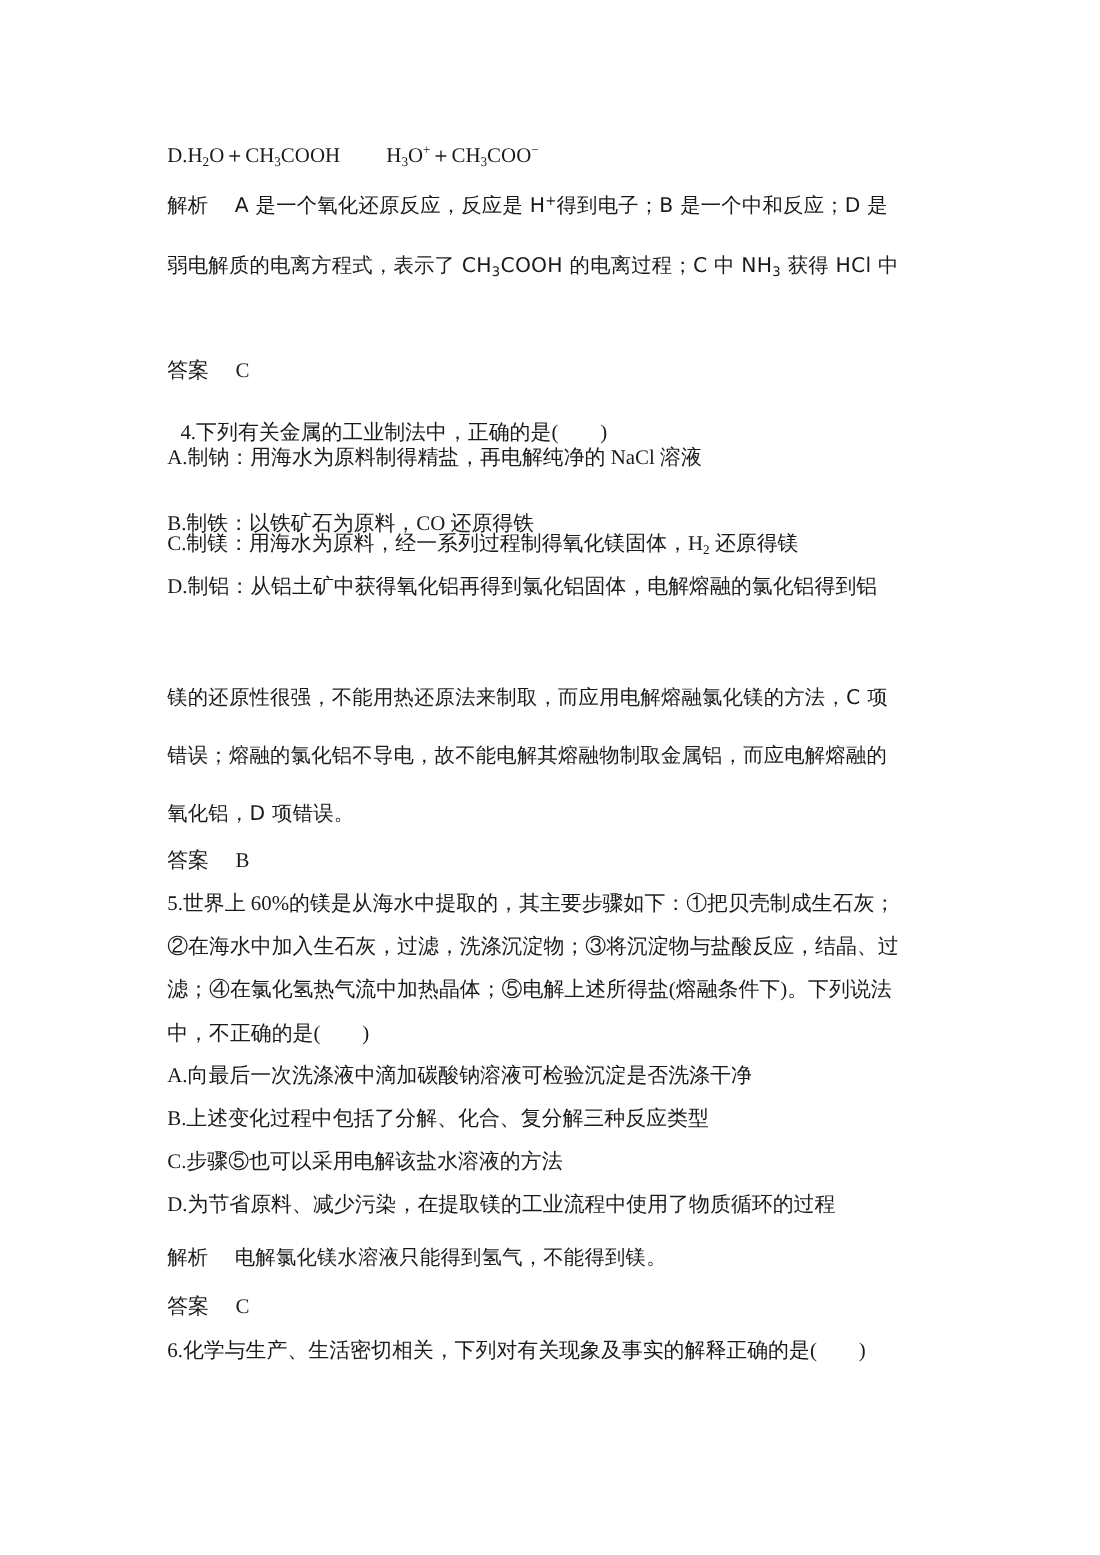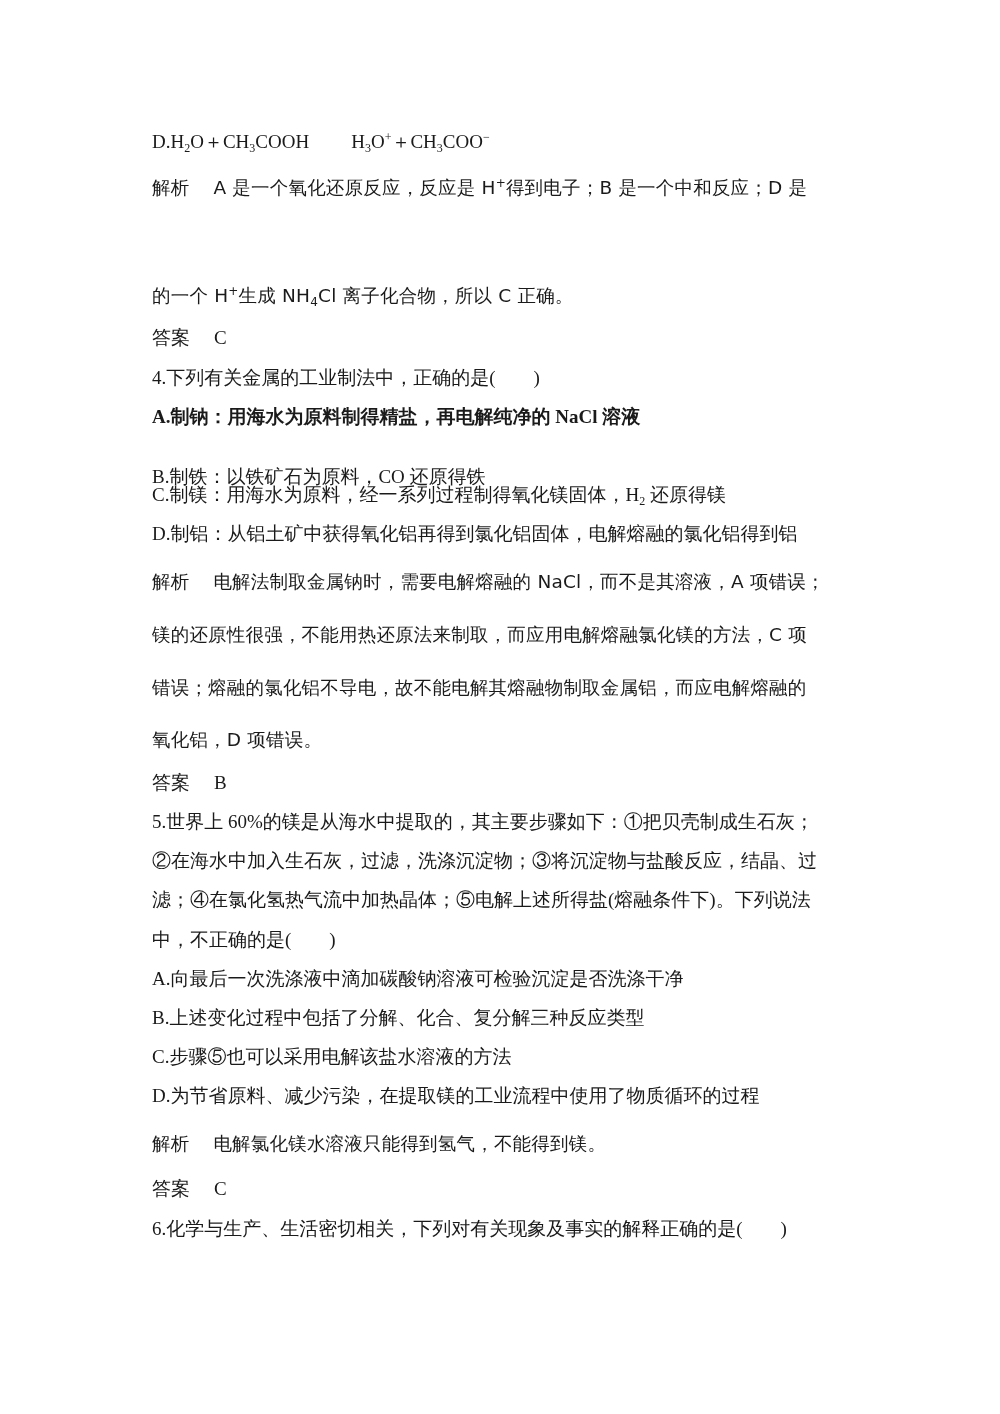--- a/index.html
+++ b/index.html
@@ -15,28 +15,27 @@
   .line .sup { font-size: 12px; vertical-align: 7px; line-height: 0; }
   .gap { display: inline-block; width: 24px; }
   .gap-wide { display: inline-block; width: 42px; }
 </style>
 </head>
 <body>
 
 <div class="page" id="page">
     <div class="line" style="top: 130px;"><span>D.H</span><span class="sub">2</span><span>O＋CH</span><span class="sub">3</span><span>COOH</span><span class="gap-wide"></span><span>H</span><span class="sub">3</span><span>O</span><span class="sup">+</span><span>＋CH</span><span class="sub">3</span><span>COO</span><span class="sup">−</span></div>
     <div class="line sans" style="top: 176px;"><span>解析</span><span class="gap"></span><span>A 是一个氧化还原反应，反应是 H</span><span class="sup">+</span><span>得到电子；B 是一个中和反应；D 是</span></div>
-    <div class="line sans" style="top: 284px;"><span>的一个 H</span><span class="sup">+</span><span>生成 NH</span><span class="sub">4</span><span>Cl 离子化合物，所以 C 正确。</span></div>
+    <div class="line sans" style="top: 230px;"><span>弱电解质的电离方程式，表示了 CH</span><span class="sub">3</span><span>COOH 的电离过程；C 中 NH</span><span class="sub">3</span><span> 获得 HCl 中</span></div>
     <div class="line" style="top: 326px;"><span>答案</span><span class="gap"></span><span>C</span></div>
-    <div class="line" style="top: 366px;"><span>4.下列有关金属的工业制法中，正确的是(　　)</span></div>
-    <div class="line" style="top: 405px; font-weight: bold;"><span>A.制钠：用海水为原料制得精盐，再电解纯净的 NaCl 溶液</span></div>
+    <div class="line" style="top: 382px; margin-left: 12px;"><span>4.下列有关金属的工业制法中，正确的是(　　)</span></div>
+    <div class="line" style="top: 405px;"><span>A.制钠：用海水为原料制得精盐，再电解纯净的 NaCl 溶液</span></div>
     <div class="line" style="top: 444px; margin-top: 21px;"><span>B.制铁：以铁矿石为原料，CO 还原得铁</span></div>
     <div class="line" style="top: 483px;"><span>C.制镁：用海水为原料，经一系列过程制得氧化镁固体，H</span><span class="sub">2</span><span> 还原得镁</span></div>
     <div class="line" style="top: 522px;"><span>D.制铝：从铝土矿中获得氧化铝再得到氯化铝固体，电解熔融的氯化铝得到铝</span></div>
-    <div class="line sans" style="top: 570px;"><span>解析</span><span class="gap"></span><span>电解法制取金属钠时，需要电解熔融的 NaCl，而不是其溶液，A 项错误；</span></div>
     <div class="line sans" style="top: 676px;"><span>错误；熔融的氯化铝不导电，故不能电解其熔融物制取金属铝，而应电解熔融的</span></div>
     <div class="line sans" style="top: 623px;"><span>镁的还原性很强，不能用热还原法来制取，而应用电解熔融氯化镁的方法，C 项</span></div>
     <div class="line sans" style="top: 728px;"><span>氧化铝，D 项错误。</span></div>
     <div class="line" style="top: 771px;"><span>答案</span><span class="gap"></span><span>B</span></div>
     <div class="line" style="top: 810px;"><span>5.世界上  60%的镁是从海水中提取的，其主要步骤如下：①把贝壳制成生石灰；</span></div>
     <div class="line" style="top: 849px;"><span>②在海水中加入生石灰，过滤，洗涤沉淀物；③将沉淀物与盐酸反应，结晶、过</span></div>
     <div class="line" style="top: 888px;"><span>滤；④在氯化氢热气流中加热晶体；⑤电解上述所得盐(熔融条件下)。下列说法</span></div>
     <div class="line" style="top: 928px;"><span>中，不正确的是(　　)</span></div>
     <div class="line" style="top: 967px;"><span>A.向最后一次洗涤液中滴加碳酸钠溶液可检验沉淀是否洗涤干净</span></div>
     <div class="line" style="top: 1045px;"><span>C.步骤⑤也可以采用电解该盐水溶液的方法</span></div>

